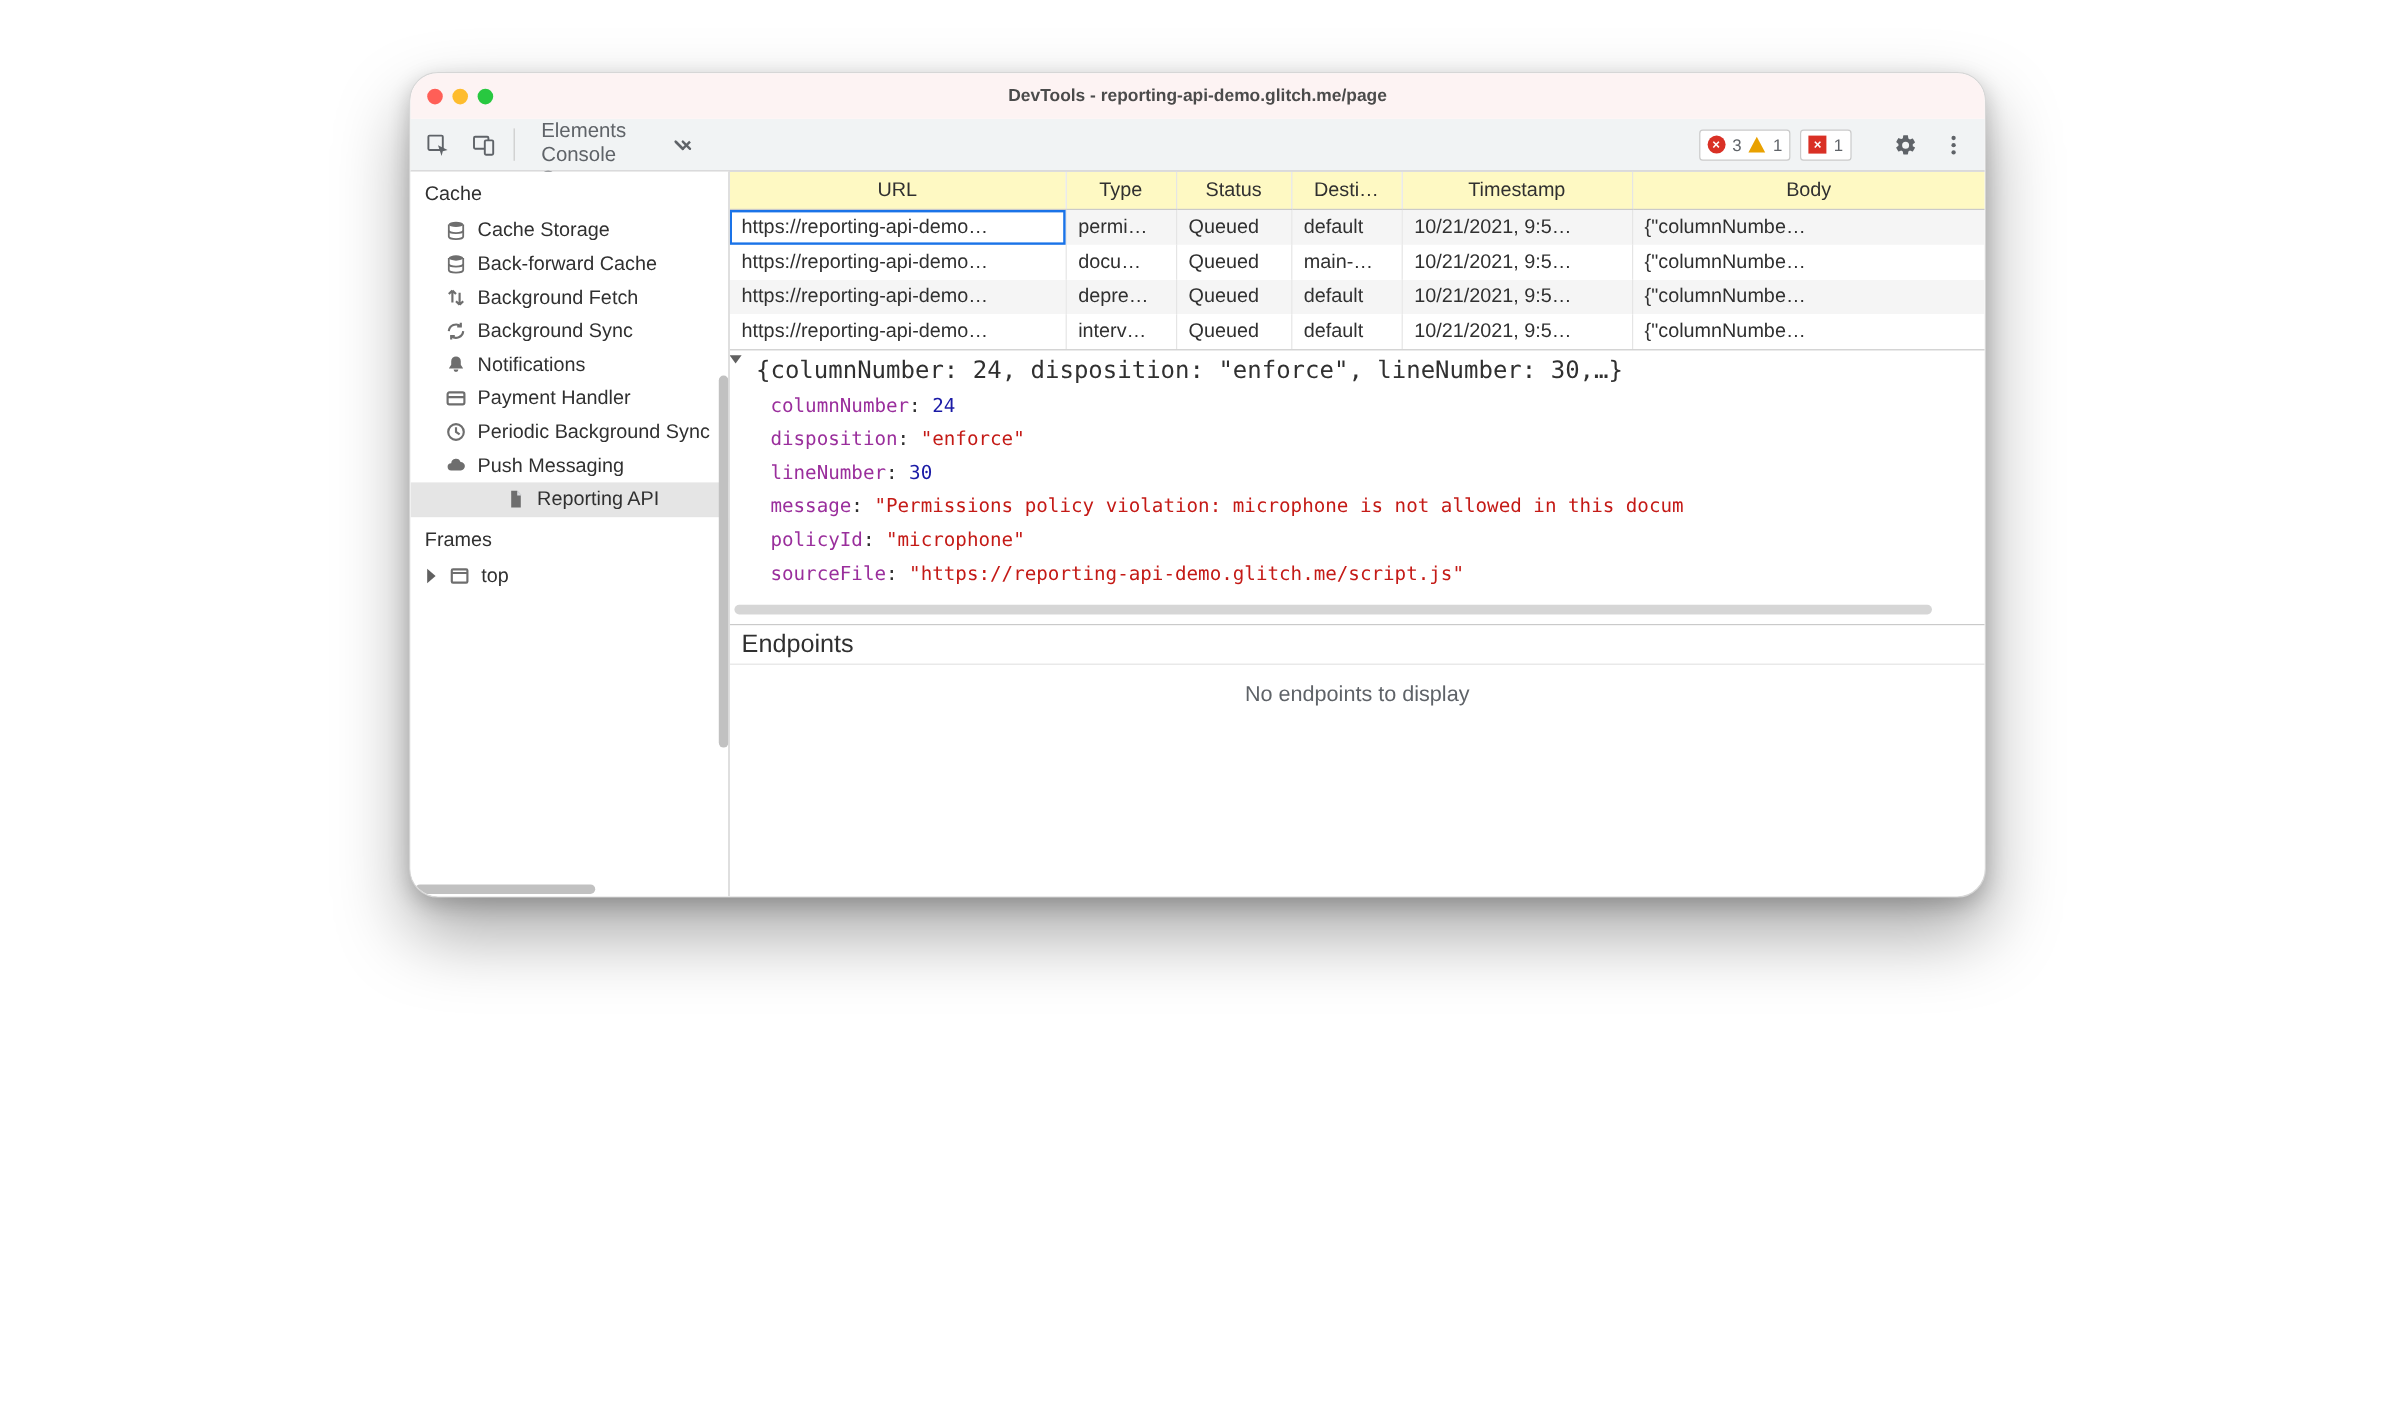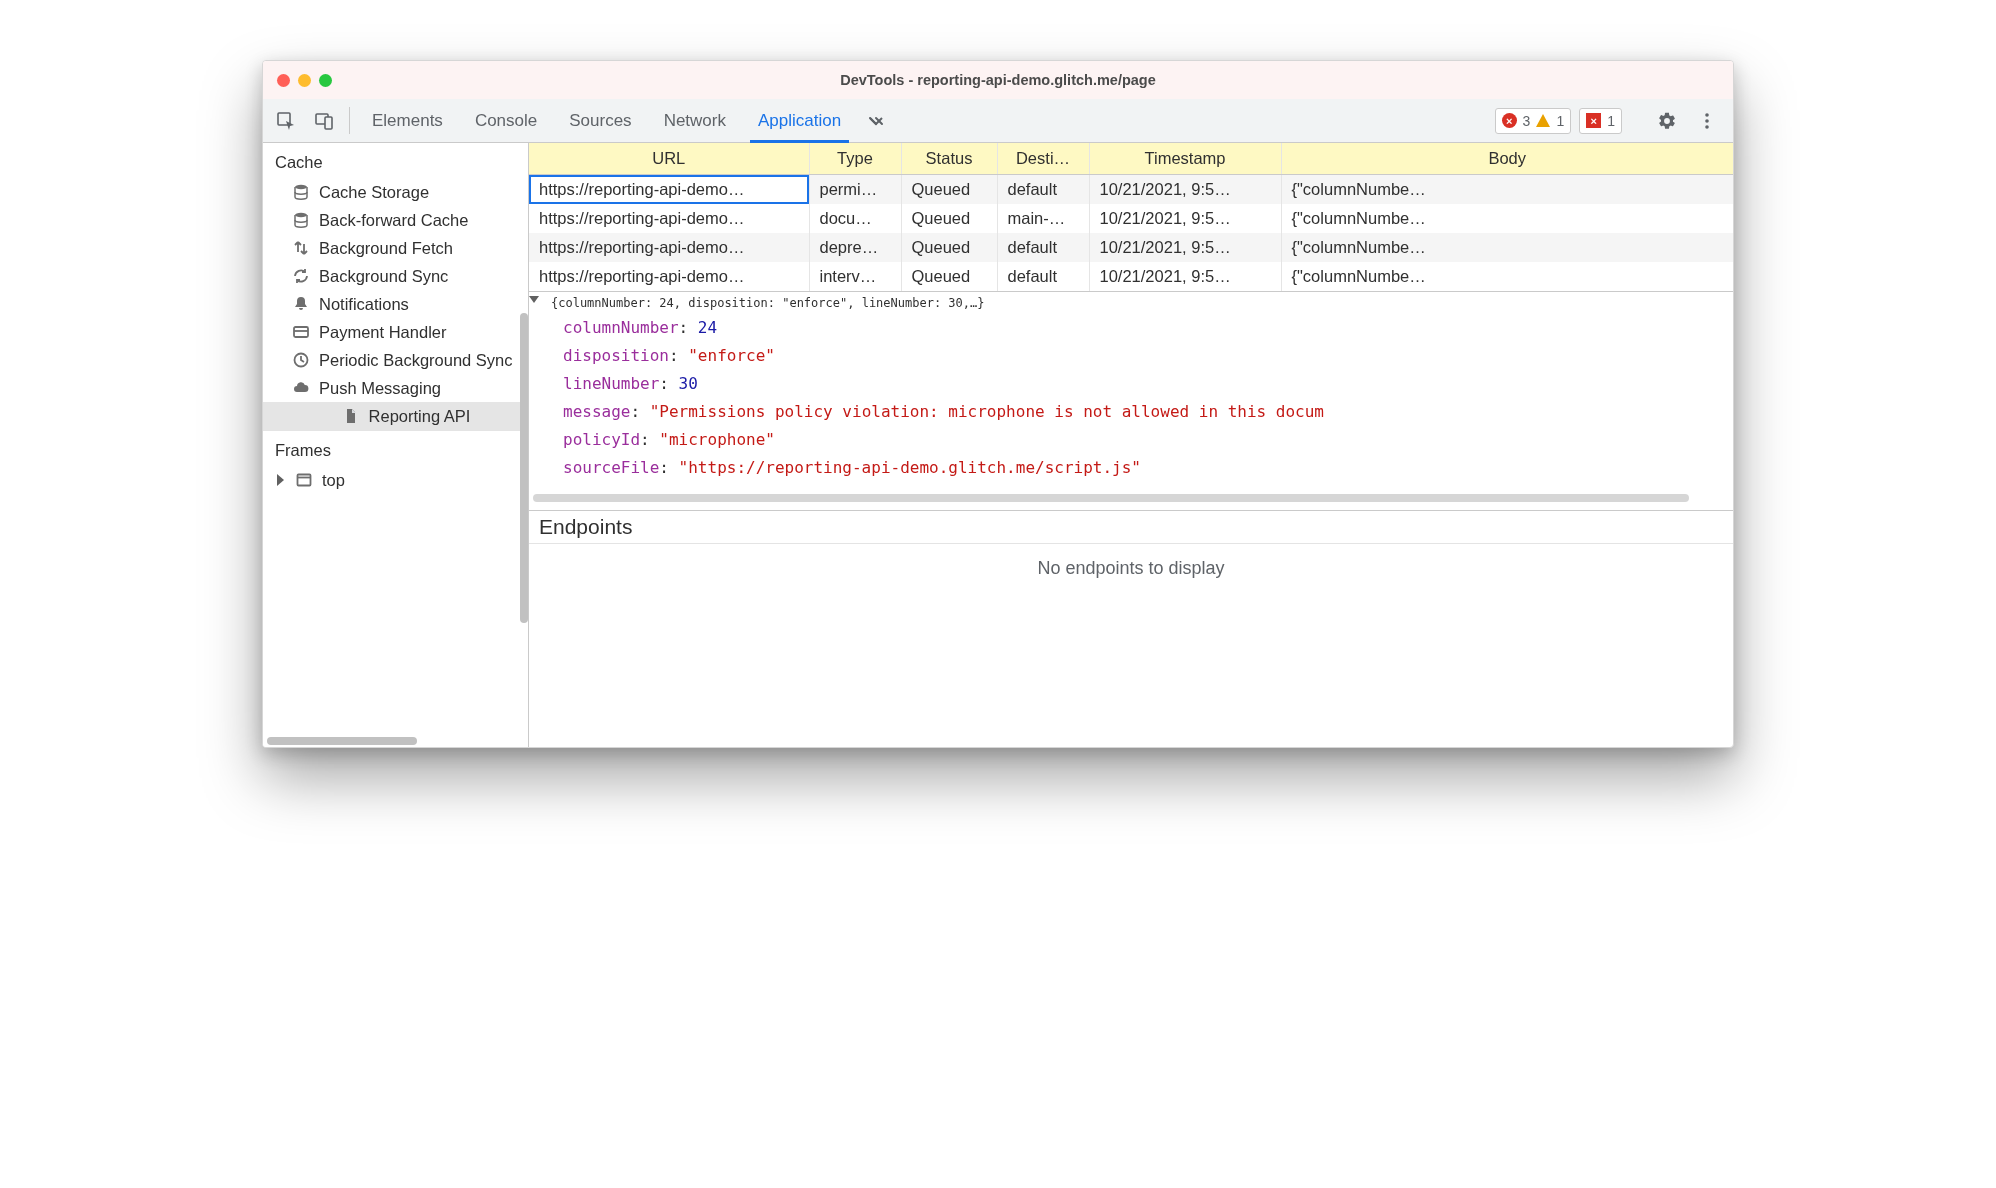--- a/index.html
+++ b/index.html
@@ -7,23 +7,23 @@
   body {
     font-family: -apple-system, BlinkMacSystemFont, "Segoe UI", Helvetica, Arial, sans-serif;
     background: #fff;
     display: flex;
     align-items: flex-start;
     justify-content: center;
     padding: 60px 90px;
     color: #303030;
   }
   .window {
-    width: 1472px;
+    width: 1314px;
     max-width: 100%;
-    border-radius: 4px;
+    border-radius: 24px;
     box-shadow: 0 30px 60px rgba(0,0,0,0.35), 0 6px 18px rgba(0,0,0,0.20);
     overflow: hidden;
     background: #fff;
     border: 1px solid #d6d6d6;
   }
   
   .titlebar {
     height: 38px;
     background: #fdf3f3;
     display: flex;
@@ -58,21 +58,21 @@
     color: #5f6368;
   }
   .toolbar .icon-btn {
     display: flex; align-items: center; justify-content: center;
     width: 38px;
     cursor: pointer;
   }
   .toolbar .sep {
     width: 1px; background: #cacaca; margin: 8px 6px;
   }
-  .toolbar .tabs { display: flex; align-items: stretch; }
+  .toolbar .tabs { display: flex; align-items: stretch; flex-direction: column; }
   .toolbar .tab {
     padding: 0 16px;
     display: flex; align-items: center;
     cursor: pointer;
     position: relative;
   }
   .toolbar .tab.active {
     color: #1a73e8;
   }
   .toolbar .tab.active::after {
@@ -207,21 +207,21 @@
   }
   .col-url { width: 280px; }
   .col-type { width: 92px; }
   .col-status { width: 96px; }
   .col-dest { width: 92px; }
   .col-ts { width: 192px; }
   .col-body { width: auto; }
   .detail-header {
     border-top:1px solid #cacaca;
     font-family: ui-monospace, Menlo, Consolas, monospace;
-    font-size: 12px;
+    font-size: 20px;
     padding: 4px 0;
     display:flex; gap:8px;
     color:#303030;
   }
   .detail-body {
     font-family: ui-monospace, Menlo, Consolas, monospace;
     font-size: 16px;
     padding: 0 8px 6px 34px;
     line-height: 1.75;
     overflow-x: hidden;

